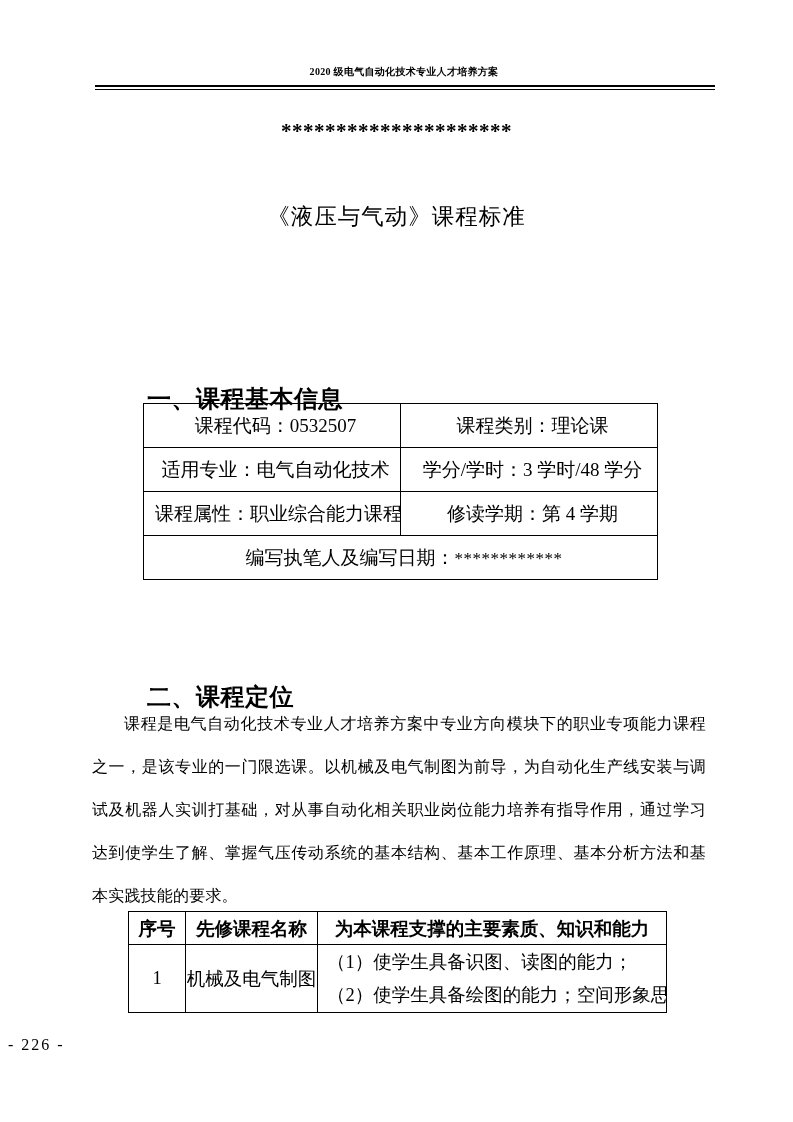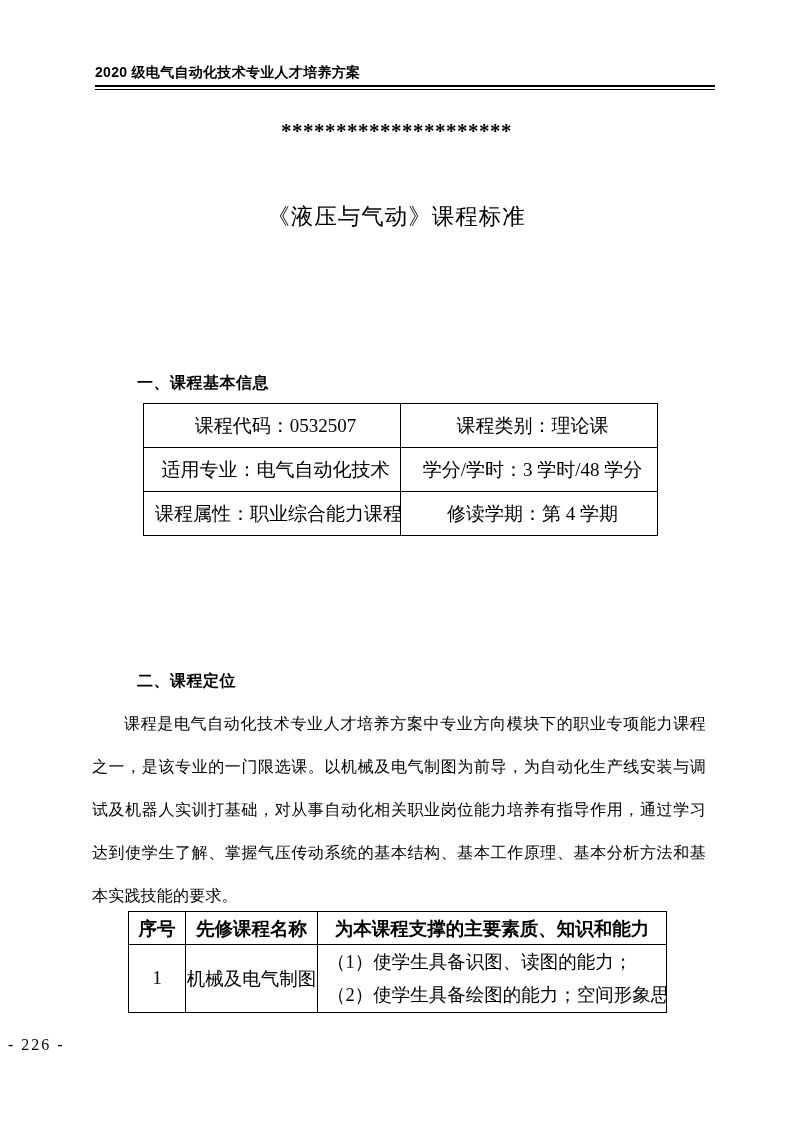--- a/index.html
+++ b/index.html
@@ -19,24 +19,24 @@
     overflow: hidden;
     outline: 1px solid #e3e3e3;
   }
 
   
   .header-text {
     position: absolute;
     top: 63px;
     left: 95px;
     width: 618px;
-    text-align: left;
-    font-family: Liberation Sans, sans-serif;
-    font-weight: 700;
-    font-size: 14px;
+    text-align: center;
+    font-family: Liberation Serif, serif;
+    font-weight: 700;
+    font-size: 10px;
     letter-spacing: 0.3px;
     line-height: 18px;
   }
   .header-rule {
     position: absolute;
     top: 85px;
     left: 95px;
     width: 620px;
     height: 2px;
     border-top: 2.5px solid #000;
@@ -63,23 +63,23 @@
     text-align: center;
     font-size: 22.5px;
     font-weight: 400;
     letter-spacing: 1px;
   }
 
   
   .sec-heading {
     position: absolute;
     left: 137px;
-    margin: 0;
+    margin: 10px;
     font-family: "Liberation Sans", "DejaVu Sans", sans-serif;
-    font-size: 16px;
+    font-size: 24px;
     font-weight: 700;
     letter-spacing: 0.5px;
   }
   .sec-heading.sec1 { top: 373px; }
   .sec-heading.sec2 { top: 671px; }
 
   
   .info-table {
     position: absolute;
     top: 403px;
@@ -190,20 +190,23 @@
         <td>课程类别：理论课</td>
       </tr>
       <tr>
         <td>适用专业：电气自动化技术</td>
         <td>学分/学时：3 学时/48 学分</td>
       </tr>
       <tr>
         <td>课程属性：职业综合能力课程</td>
         <td>修读学期：第 4 学期</td>
       </tr>
+      <tr>
+        <td colspan="2"><span>编写执笔人及编写日期：</span><span class="mask">************</span></td>
+      </tr>
     </tbody>
   </table>
 
   <h2 class="sec-heading sec2">二、课程定位</h2>
 
   <p class="para">课程是电气自动化技术专业人才培养方案中专业方向模块下的职业专项能力课程之一，是该专业的一门限选课。以机械及电气制图为前导，为自动化生产线安装与调试及机器人实训打基础，对从事自动化相关职业岗位能力培养有指导作用，通过学习达到使学生了解、掌握气压传动系统的基本结构、基本工作原理、基本分析方法和基本实践技能的要求。</p>
 
   <table class="prereq-table">
     <colgroup>
         <col class="pc1">

